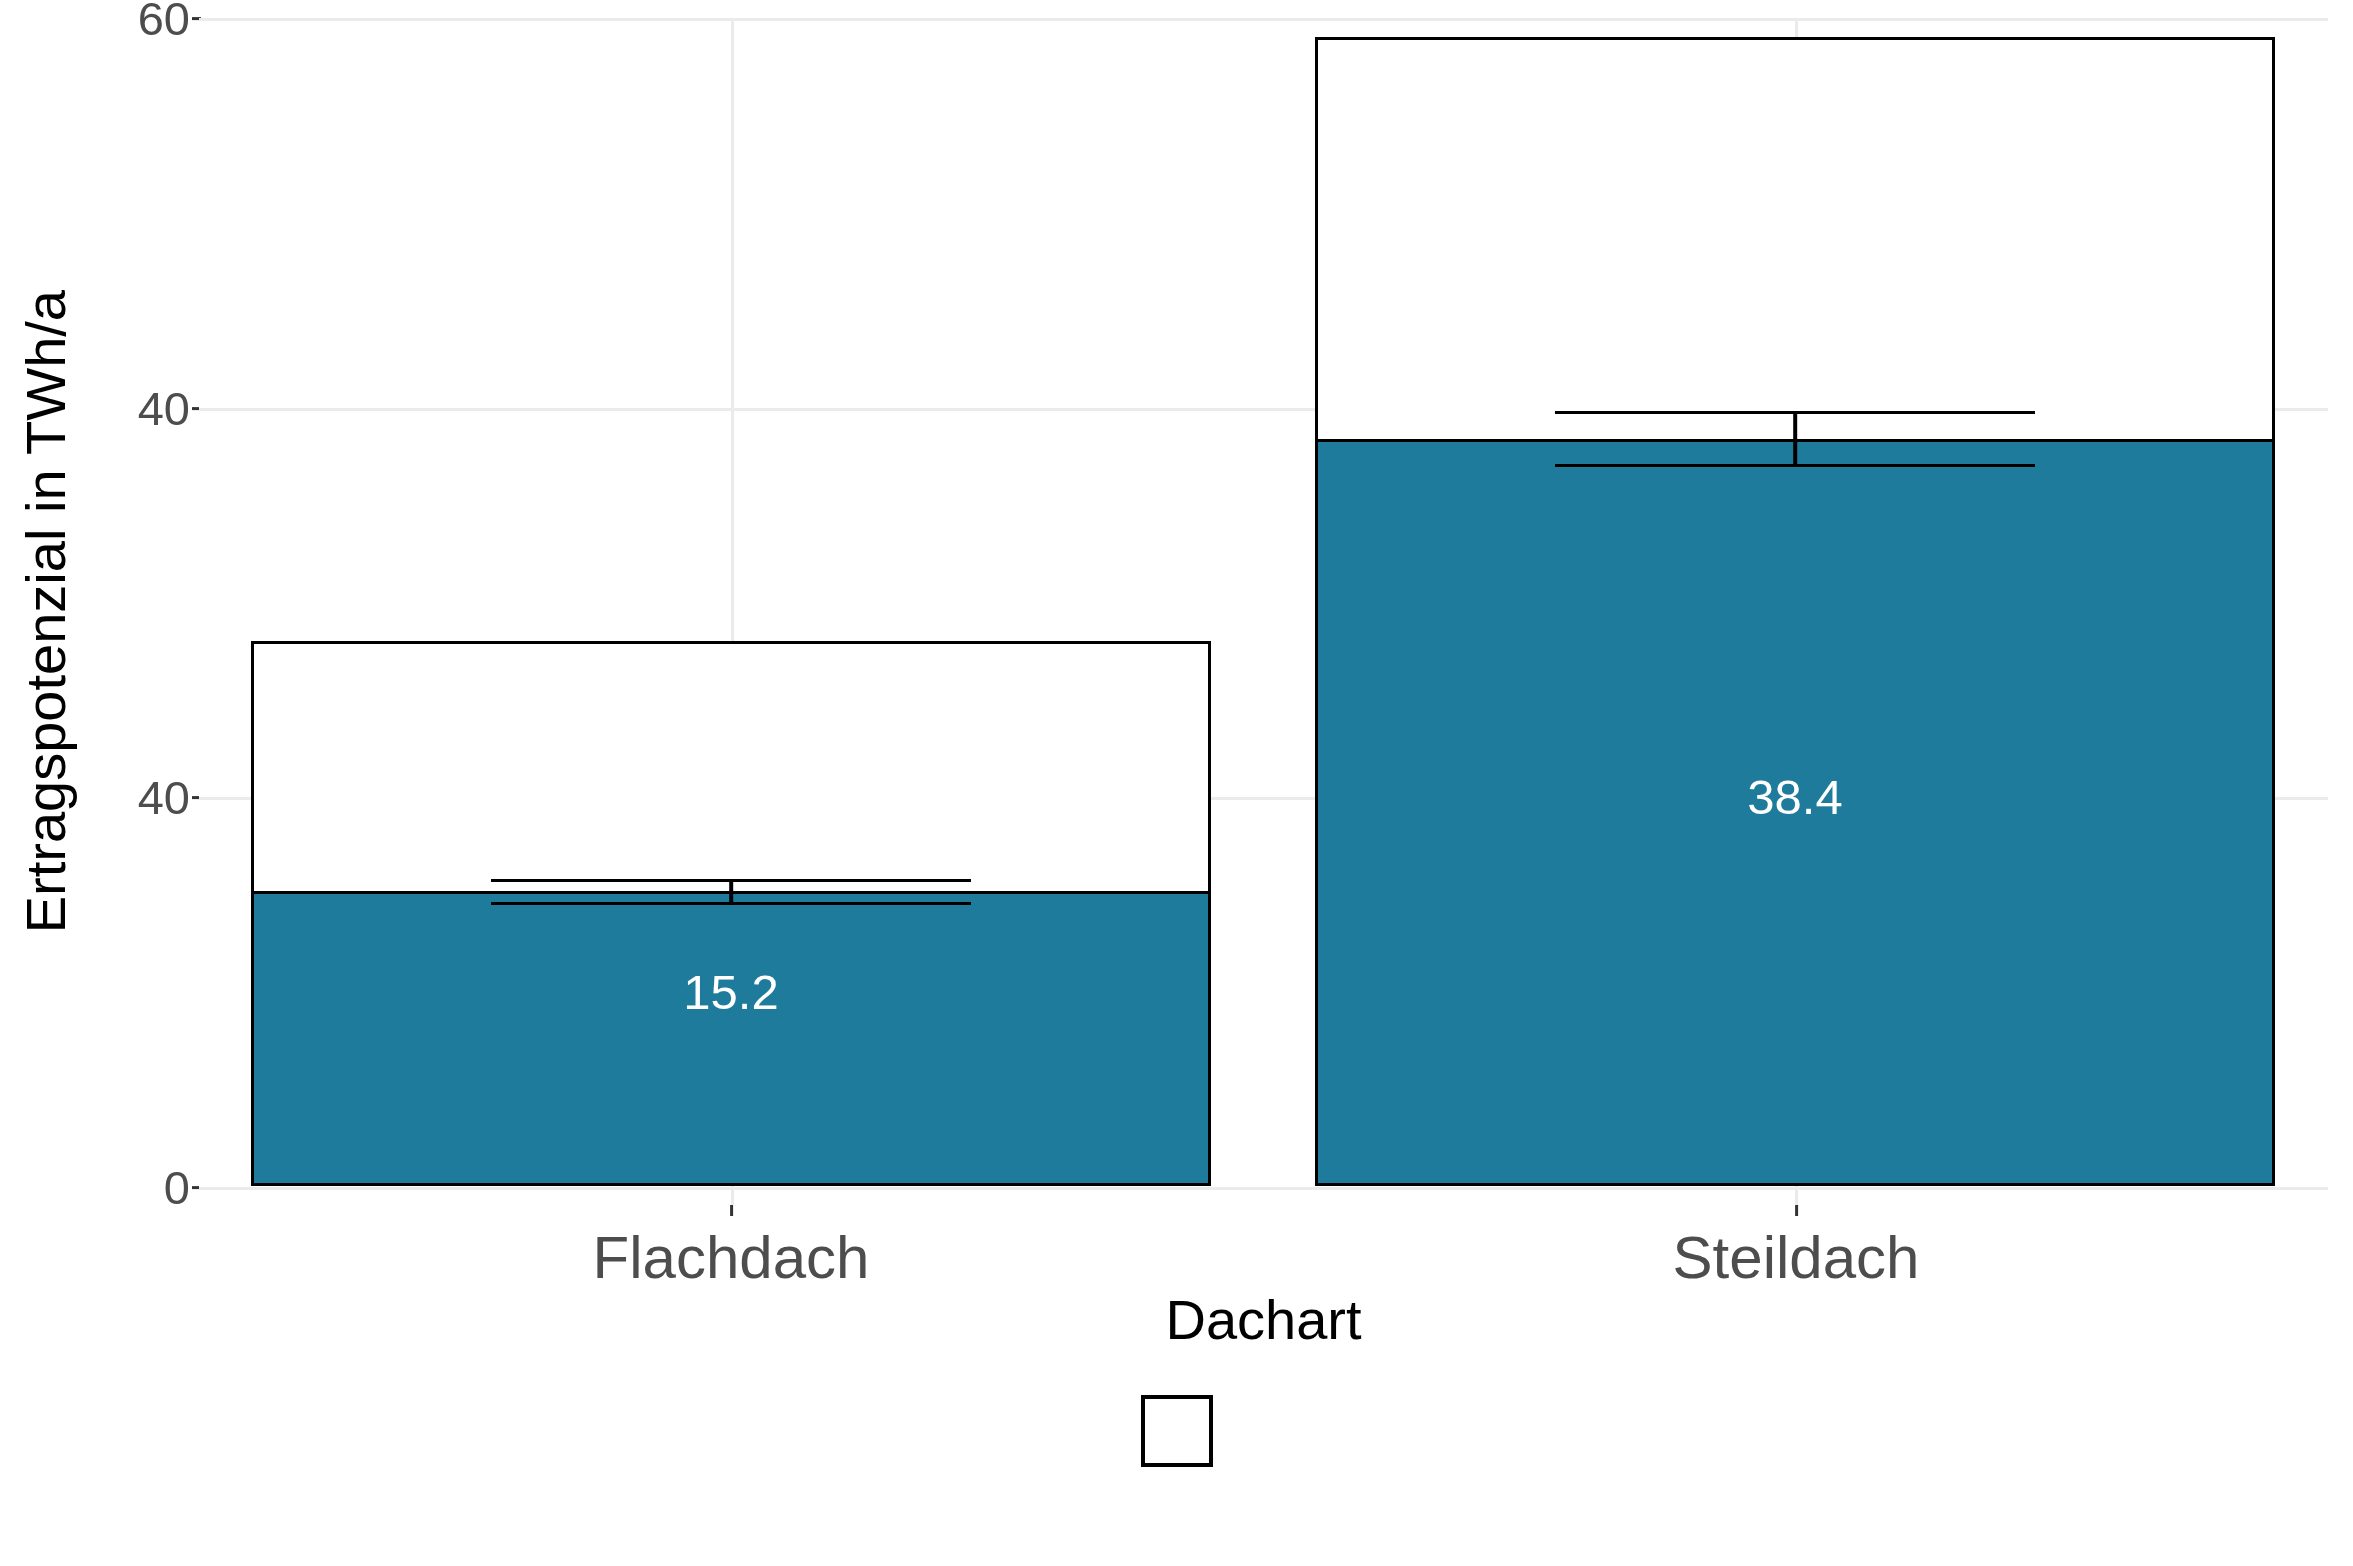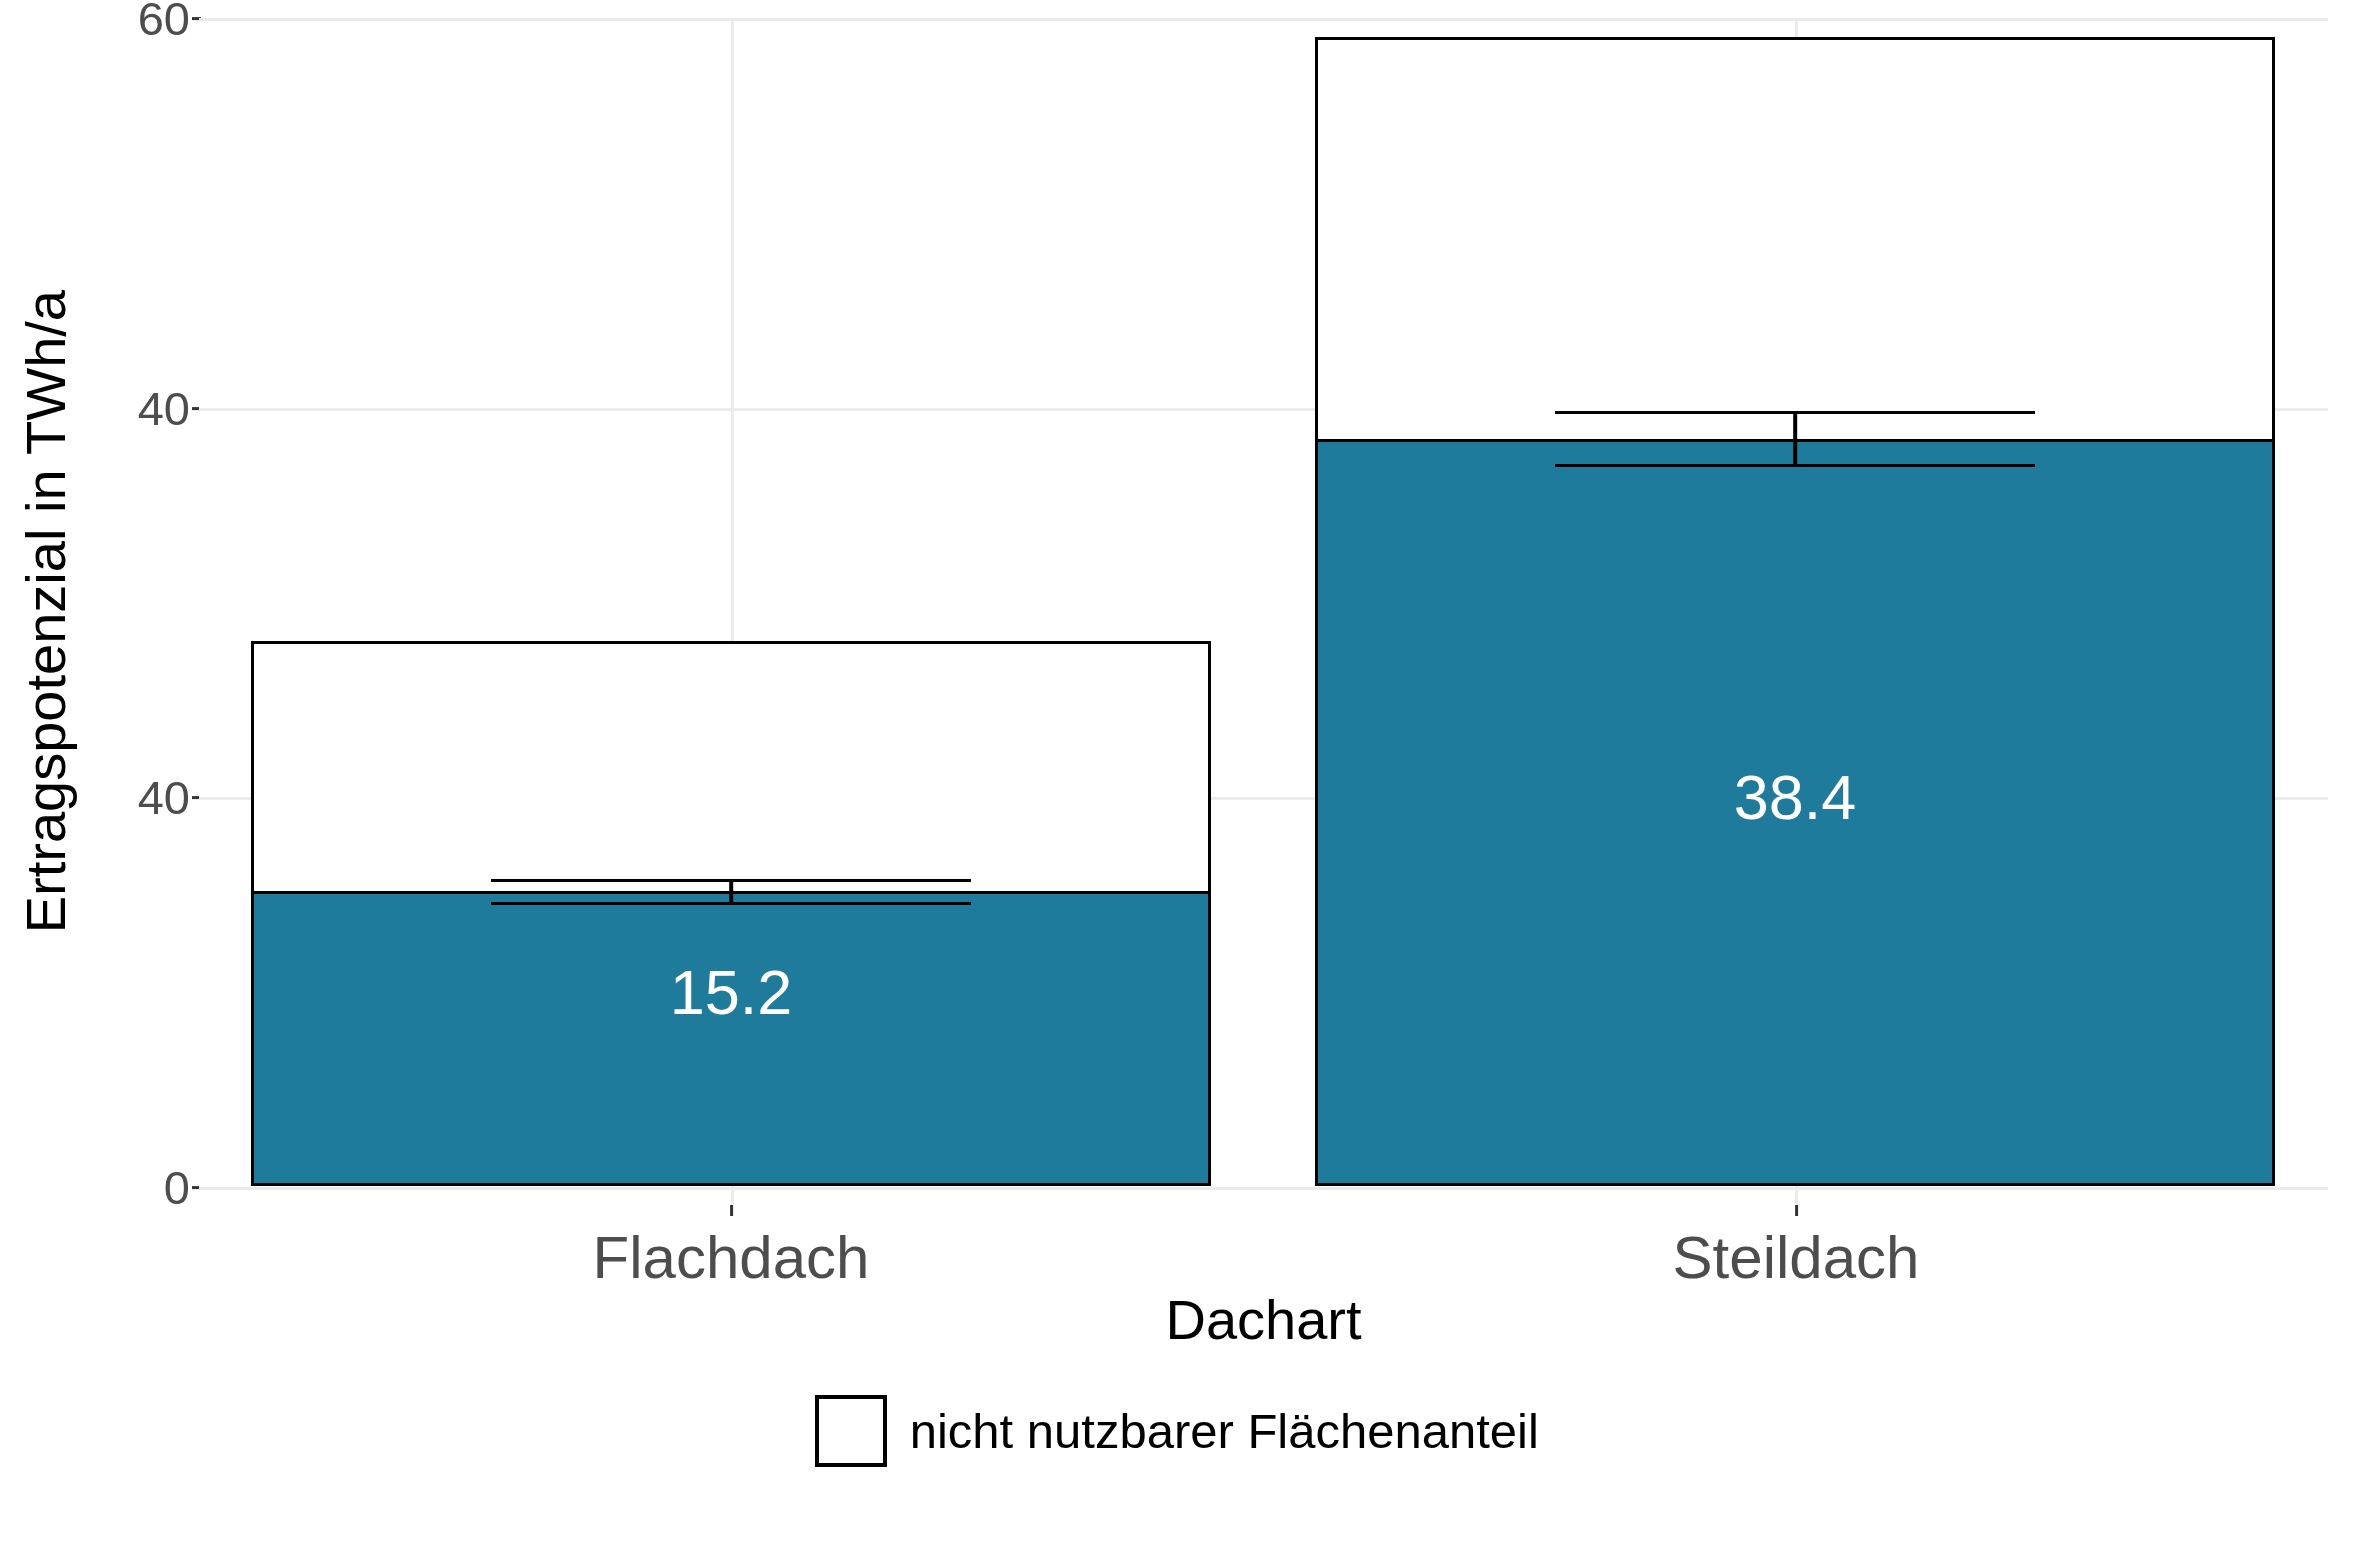--- a/index.html
+++ b/index.html
@@ -104,21 +104,21 @@
   .bar-seg {
     position: absolute;
     border: 3.6px solid #000;
     box-sizing: border-box;
   }
   .fill-usable { background: #1e7b9b; }
   .fill-not   { background: #ffffff; }
   .bar-label {
     position: absolute;
     color: #ffffff;
-    font-size: 63px;
+    font-size: 49px;
     transform: translate(-50%, -50%);
     white-space: nowrap;
   }
   
   .err-v {
     position: absolute;
     width: 3.6px;
     background: #000;
     transform: translateX(-1.8px);
   }
@@ -203,18 +203,17 @@
   <div class="xtick-mark" style="left:731px"></div>
   <div class="xtick" style="left:731px">Flachdach</div>
   <div class="xtick-mark" style="left:1796px"></div>
   <div class="xtick" style="left:1796px">Steildach</div>
 
   <div class="xlabel">Dachart</div>
 
   <div class="legend">
     <div class="legend-item">
       <div class="legend-swatch fill-not"></div>
-      <span>nicht nutzbarer Flächenanteil</span>
     </div>
   </div>
 
 </div>
 
 
 </body></html>

